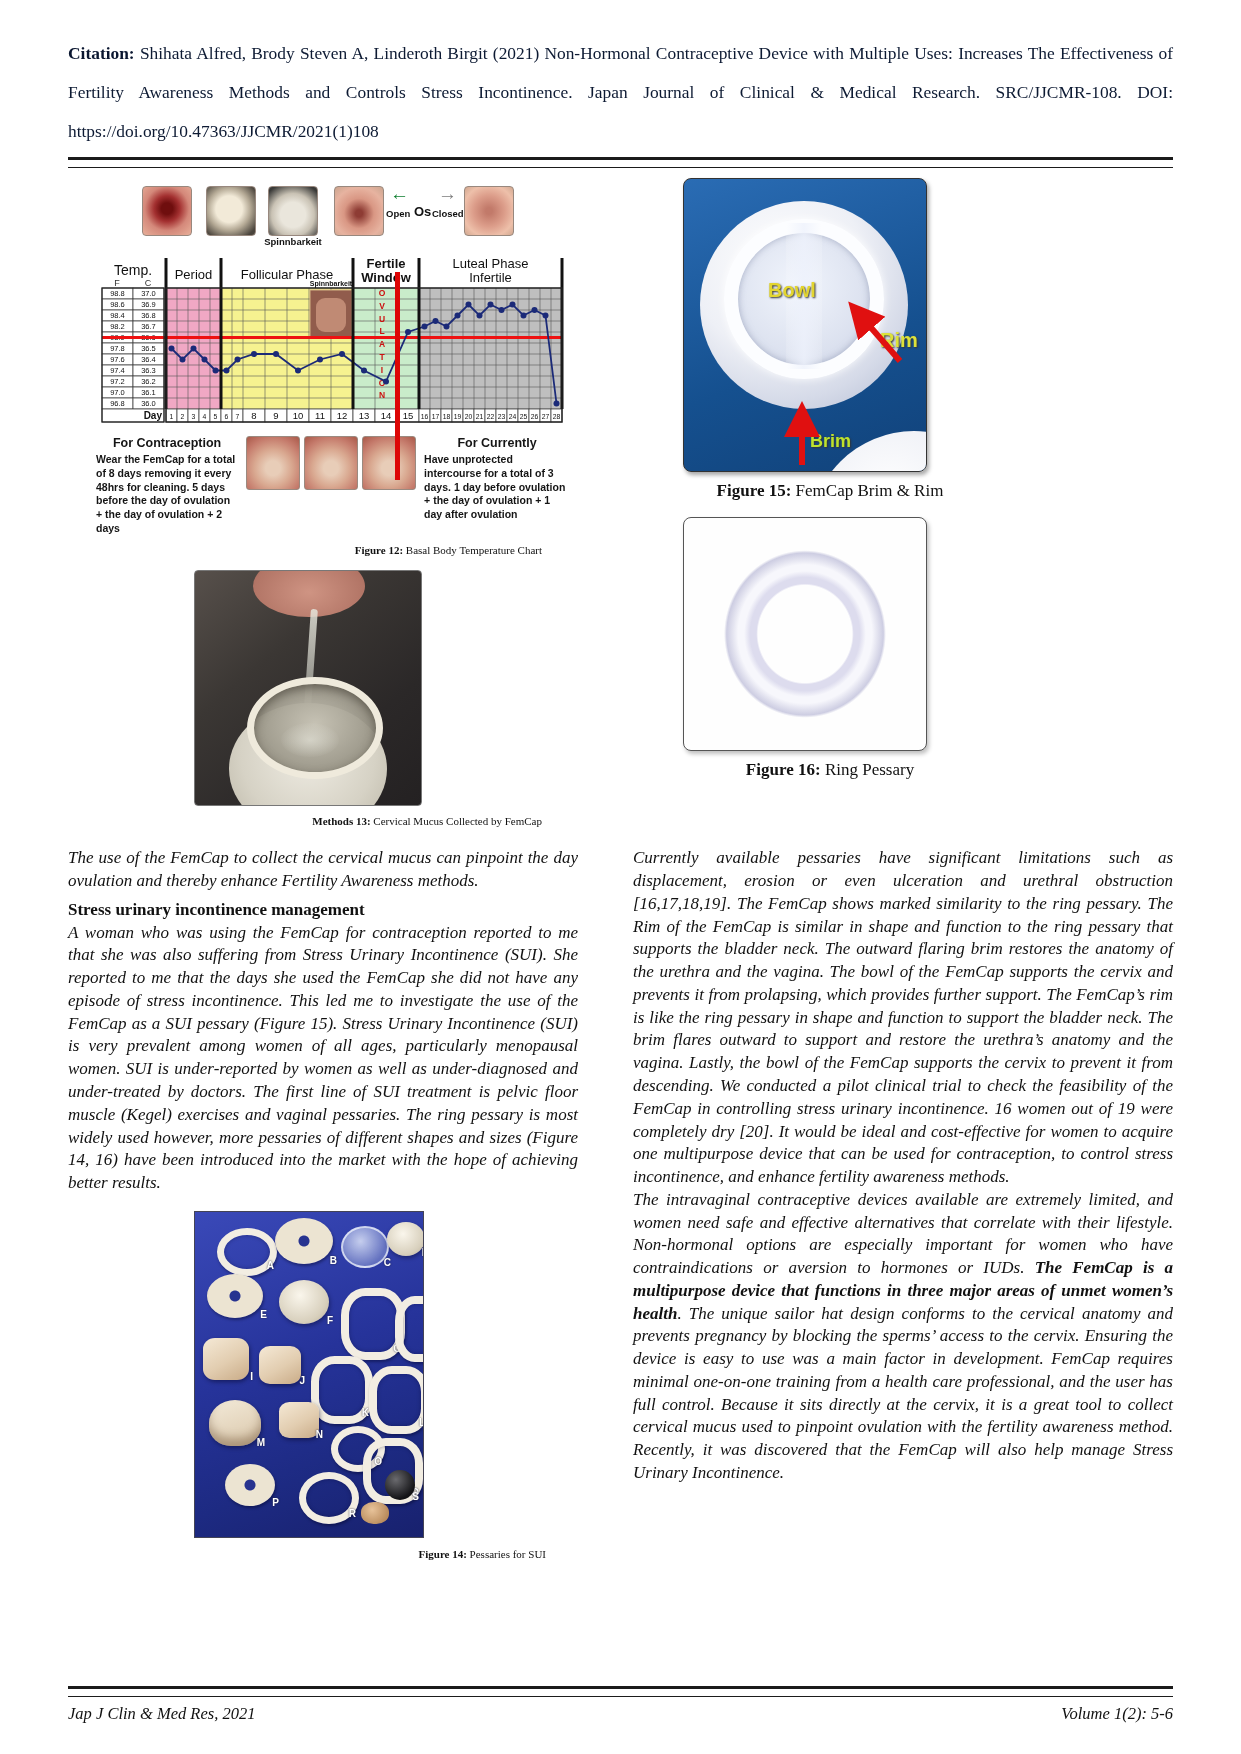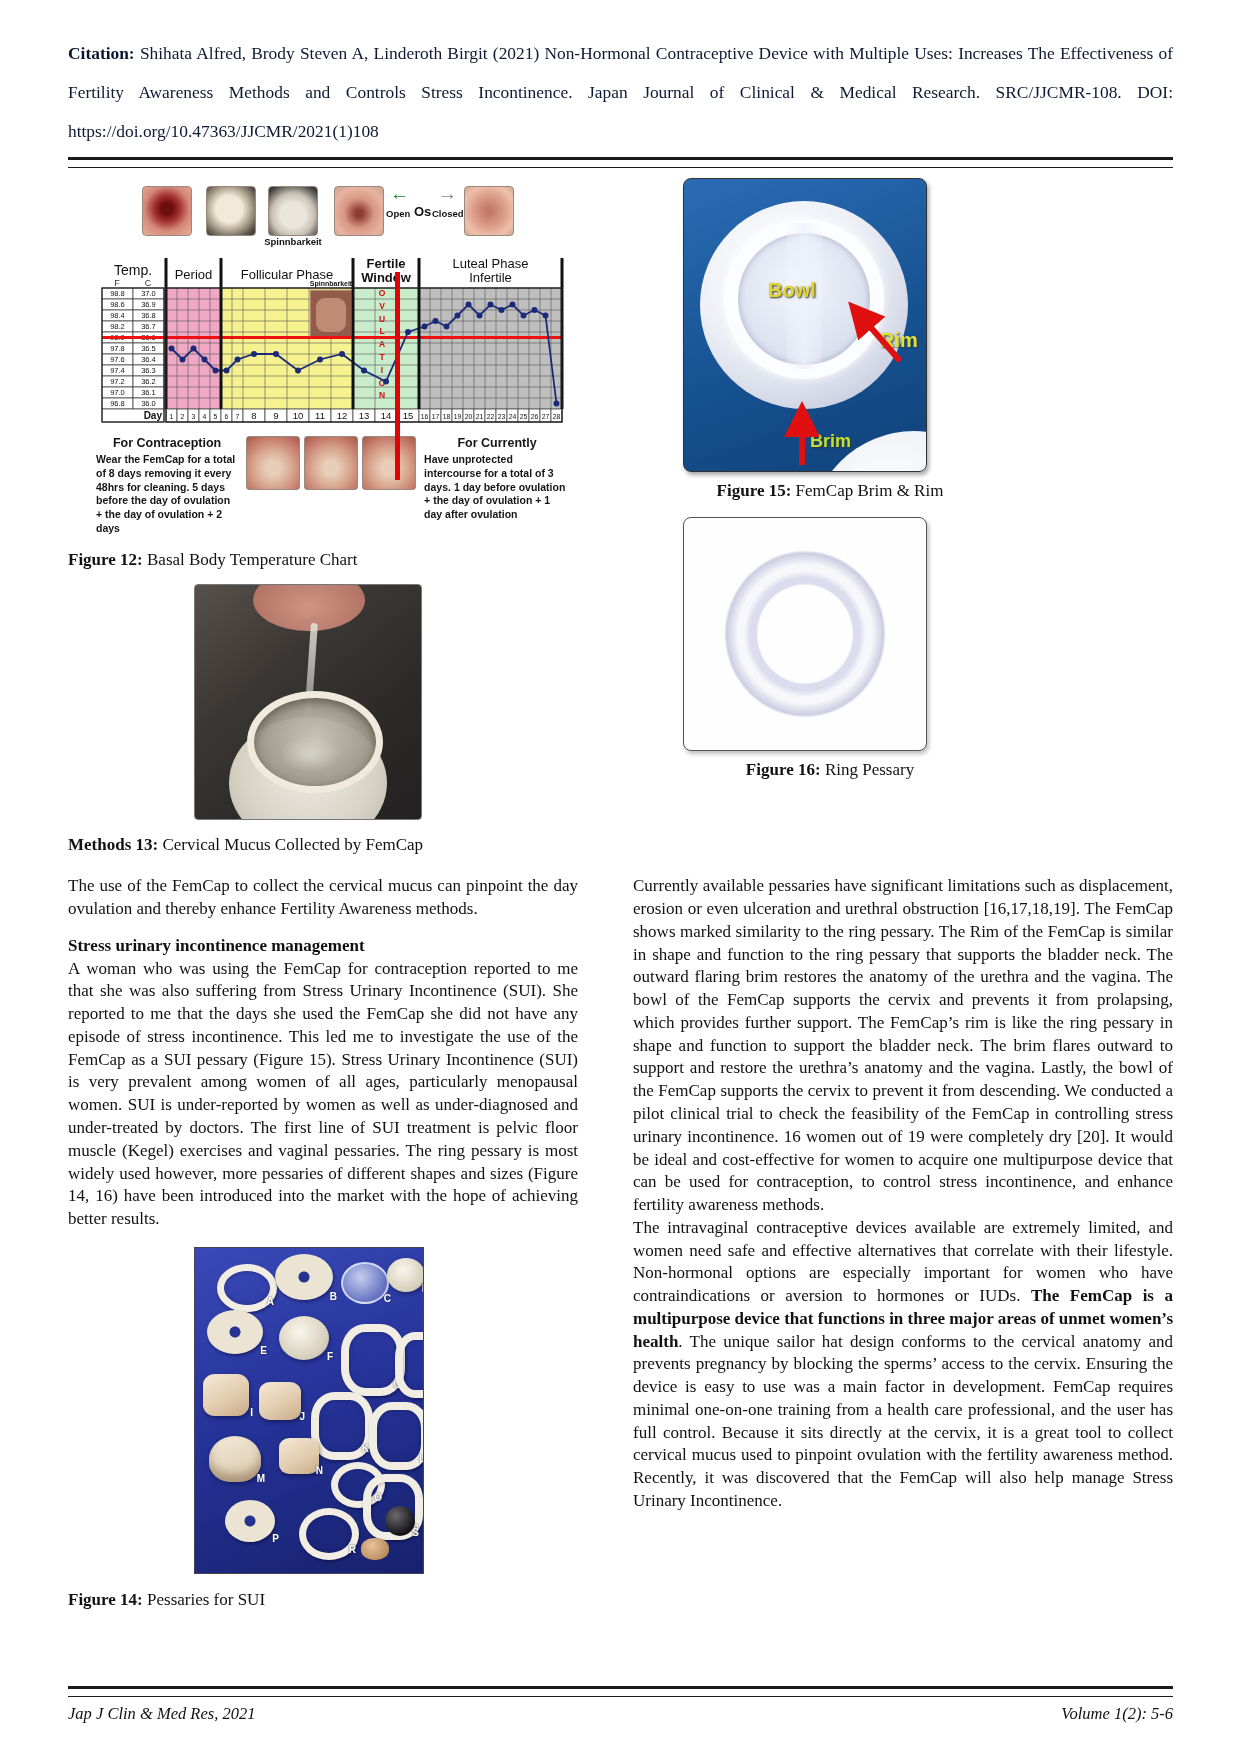--- a/index.html
+++ b/index.html
@@ -31,21 +31,21 @@
   .osword{position:absolute;font:700 9.5px "Liberation Sans",sans-serif;}
   .osbig{position:absolute;font:700 13px "Liberation Sans",sans-serif;text-align:right;}
   .ovu-line{position:absolute;top:94px;height:208px;width:5px;background:#dd0606;z-index:3;}
   .fig12-bottom{display:flex;gap:8px;margin-top:4px;width:474px;}
   .band-text{width:150px;font:700 10.5px/1.3 "Liberation Sans",sans-serif;color:#151515;}
   .band-title{font:700 12.5px "Liberation Sans",sans-serif;text-align:center;margin:2px 0 3px;}
   .band-photos{display:flex;gap:4px;padding-top:2px;}
   .bphoto{width:52px;height:52px;border:1px solid #9a8a80;border-radius:3px;
       background:radial-gradient(circle at 50% 60%,#e8cdb8 0 18%,#d9a890 46%,#c4796a 76%,#a85848);}
   
-  .figcap{width:474px;text-align:left;font-size:17px;margin-top:15px;}
+  .figcap{width:474px;text-align:right;font-size:11px;margin-top:9px;}
   .figcapR{width:346px;text-align:center;font-size:17px;margin-top:9px;}
   
   .fig13{position:relative;width:226px;height:234px;margin:14px 0 0 126px;border:1px solid #777;
       border-radius:4px;overflow:hidden;
       background:linear-gradient(140deg,#57504b 0%,#3b3734 35%,#2b2828 70%,#242122);}
   .finger{position:absolute;top:-16px;left:58px;width:112px;height:62px;border-radius:50%;
       background:radial-gradient(ellipse at 50% 60%,#cf9483,#b27566 70%,#8f5a4e);}
   .strand{position:absolute;top:38px;left:112px;width:7px;height:112px;border-radius:3px;
       background:linear-gradient(180deg,rgba(228,228,218,.85),rgba(208,210,198,.45));transform:rotate(4deg);}
   .cap-outer{position:absolute;bottom:-30px;left:34px;width:158px;height:132px;border-radius:50%;
@@ -73,22 +73,22 @@
   .f15arrows{position:absolute;left:0;top:0;}
   
   .fig16{position:relative;width:242px;height:232px;margin:16px 0 0 50px;border:1.5px solid #555;
       border-radius:8px;background:#fefefe;box-shadow:2px 3px 4px rgba(0,0,0,.25);}
   .ringp{position:absolute;left:34px;top:26px;width:174px;height:180px;border-radius:50%;
       background:radial-gradient(closest-side,rgba(0,0,0,0) 0 54%,#dddcee 56% 63%,#f7f7fc 70% 77%,#cdcde2 90%,rgba(0,0,0,0) 93%);}
   
   .cols{display:flex;gap:55px;margin-top:20px;font-size:17px;line-height:1.34;text-align:justify;}
   .colL{width:510px;}
   .colR{width:540px;}
-  .hd{font-weight:700;margin-top:14px;text-align:left;}
-  p{margin:0;}
+  .hd{font-weight:700;margin-top:6px;text-align:left;}
+  p{margin:0;font-style:italic;}
   
   .fig14{margin:16px 0 0 126px;}
   .fig14-canvas{position:relative;width:228px;height:325px;overflow:hidden;border:1px solid #445;
       background:linear-gradient(160deg,#3a49b8,#26339a 45%,#1d2a82 75%,#18216e);}
   .pess{position:absolute;}
   .pl{position:absolute;right:-4px;bottom:-2px;color:#fff;font:700 10px "Liberation Sans",sans-serif;
       text-shadow:0 0 2px #223;}
   .ring{border:7px solid #f2ede2;border-radius:50%;box-shadow:inset 0 0 4px rgba(0,0,40,.35),1px 2px 3px rgba(0,0,30,.4);}
   .ringsq{border:8px solid #f2ede2;border-radius:38%;box-shadow:inset 0 0 4px rgba(0,0,40,.35),1px 2px 3px rgba(0,0,30,.4);}
   .dischole{background:radial-gradient(circle at 50% 50%,#273390 0 5px,#ece4d2 6px 72%,#cfc4ab);border-radius:50%;box-shadow:1px 2px 3px rgba(0,0,30,.4);}

